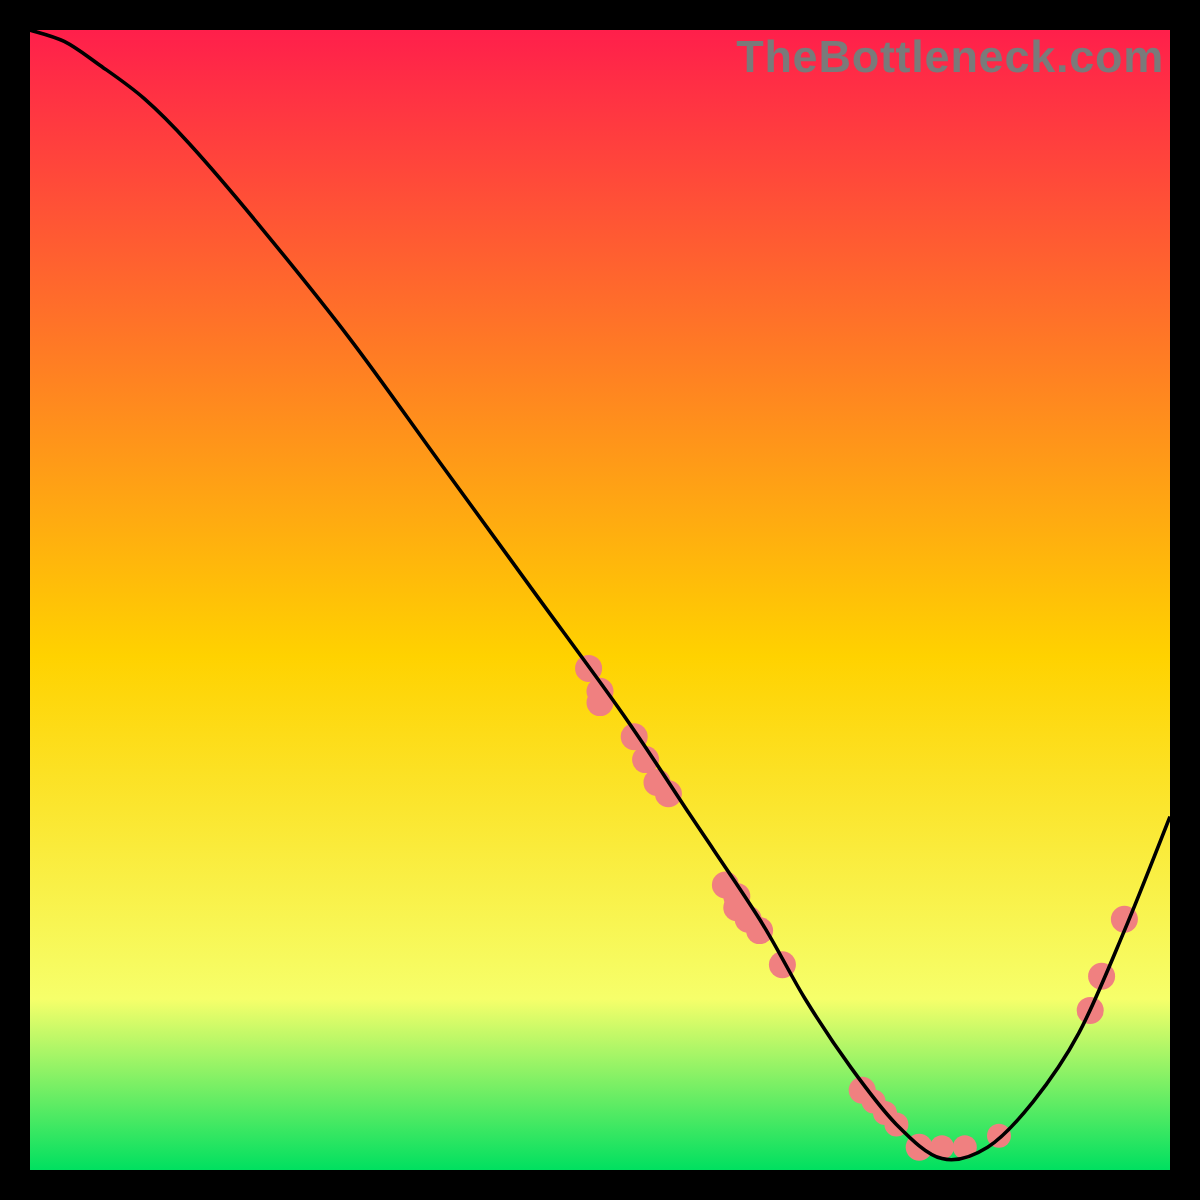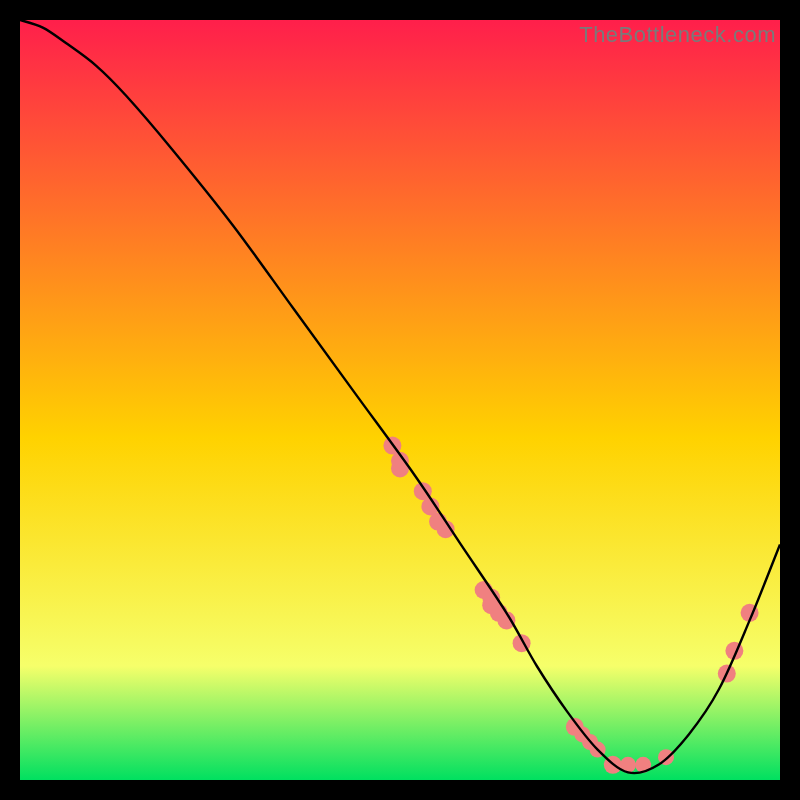--- a/index.html
+++ b/index.html
@@ -23,22 +23,22 @@
     left: 0;
     top: 0;
     width: 760px;
     height: 760px;
   }
   .watermark {
     position: absolute;
     top: 0;
     right: 0;
     font-family: Arial, Helvetica, sans-serif;
-    font-size: 22px;
-    font-weight: normal;
+    font-size: 30px;
+    font-weight: bold;
     color: #7a7a7a;
     letter-spacing: 0.5px;
     padding: 2px 4px;
   }
 </style>
 </head>
 <body>
 
 <div class="frame">
   <svg class="plot-area" viewBox="0 0 760 760" preserveAspectRatio="none">

